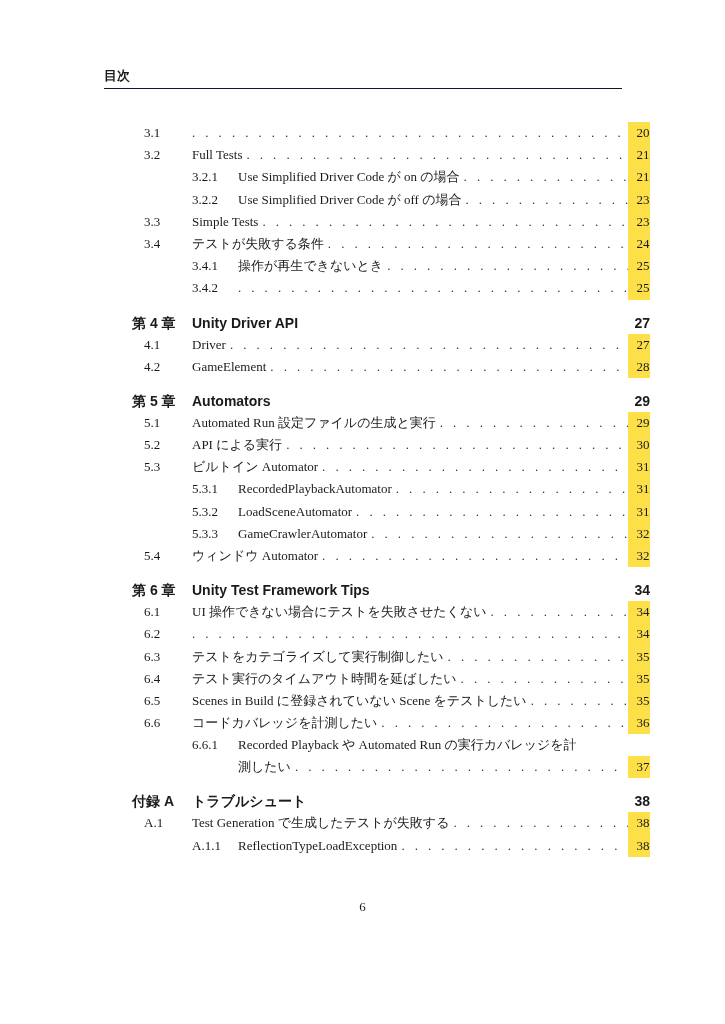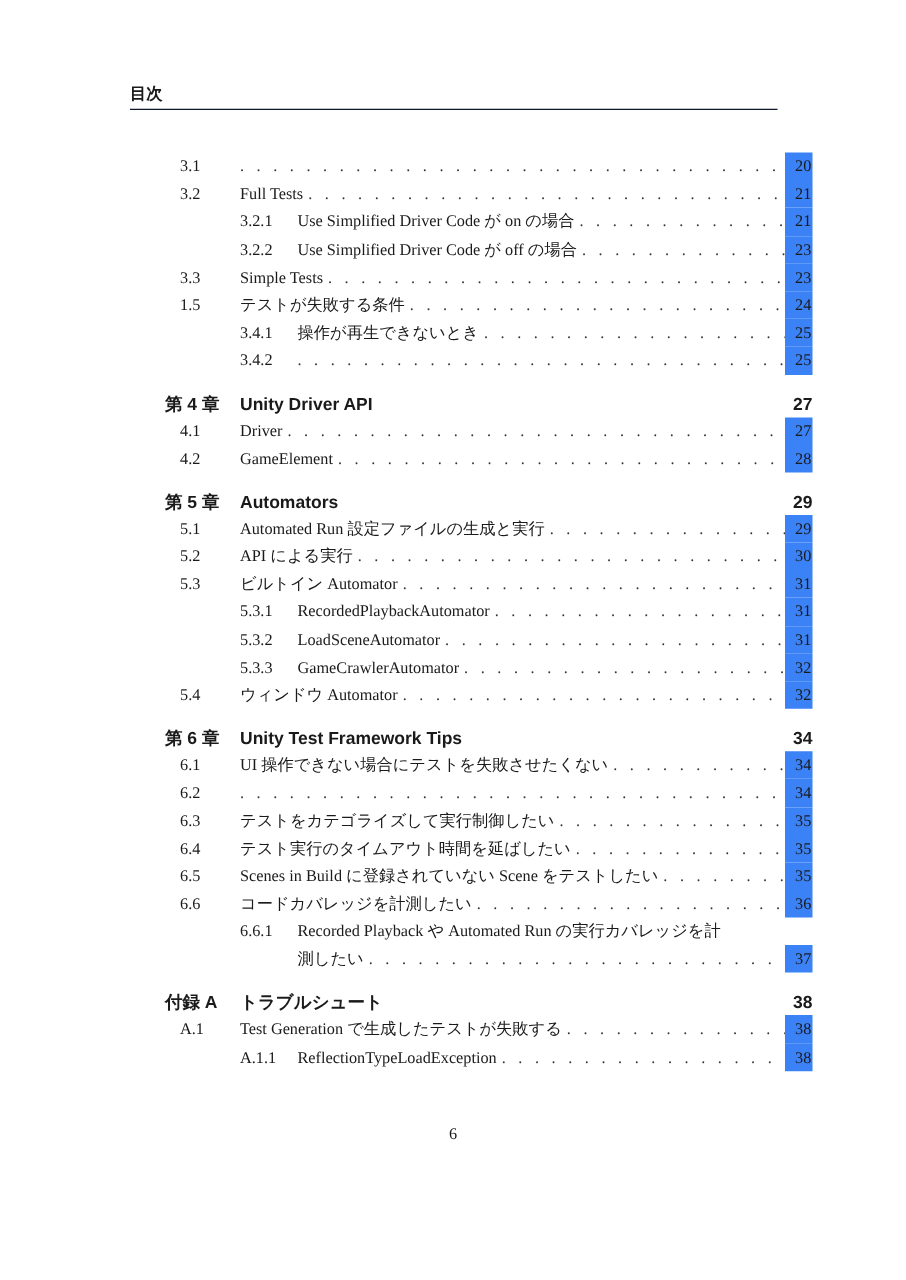--- a/index.html
+++ b/index.html
@@ -9,21 +9,21 @@
          border-bottom: 1px solid #0f172a; padding-bottom: 3px; }
   .running-header span { font-family: "DejaVu Sans", sans-serif; font-weight: bold; font-size: 13px; }
   .toc { position: absolute; left: 104px; top: 122px; width: 518px; font-size: 13px; margin-left: 28px; }
   .row { position: relative; height: 22.2px; line-height: 22.2px; white-space: nowrap; }
   .row .num { position: absolute; left: 12px; }
   .row .title { position: absolute; left: 60px; right: 0; display: flex; }
   .row.sub .num { left: 60px; }
   .row.sub .title { left: 106px; }
   .row .t { background: #fff; padding-right: 4px; flex: 0 0 auto; }
   .row .dots { flex: 1 1 auto; overflow: hidden; letter-spacing: 3.4px; color: #333; }
-  .row .page { flex: 0 0 auto; background: #3b82f6; padding-left: 8px; min-width: 14px; text-align: left; }
+  .row .page { flex: 0 0 auto; background: #fde047; padding-left: 8px; min-width: 14px; text-align: center; }
   .chapter { height: 22px; line-height: 22px; margin-top: 12px; position: relative;
          font-family: "Liberation Sans", "DejaVu Sans", sans-serif; font-weight: bold; font-size: 14px; text-align: center; }
   .chapter .num { position: absolute; left: 0; }
   .chapter .title { position: absolute; left: 60px; }
   .chapter .page { position: absolute; right: 0; }
   .row.wrap { height: 44px; }
   .row.wrap .title { display: block; }
   .row.wrap .line1 { height: 22px; line-height: 22px; }
   .row.wrap .line2 { display: flex; height: 22px; line-height: 22px; }
   .page-number { position: absolute; top: 899px; left: 0; width: 725px; text-align: center; font-size: 13px; }
@@ -70,21 +70,21 @@
   </div>
   <div class="row">
     <span class="num">3.3</span>
     <span class="title">
         <span class="t">Simple Tests</span>
         <span class="dots">. . . . . . . . . . . . . . . . . . . . . . . . . . . . . . . . . . . . . . . . . . . . . . . . . . . . . . . . . . . . . .</span>
         <span class="page">23</span>
       </span>
   </div>
   <div class="row">
-    <span class="num">1.5</span>
+    <span class="num">3.4</span>
     <span class="title">
         <span class="t">テストが失敗する条件</span>
         <span class="dots">. . . . . . . . . . . . . . . . . . . . . . . . . . . . . . . . . . . . . . . . . . . . . . . . . . . . . . . . . . . . . .</span>
         <span class="page">24</span>
       </span>
   </div>
   <div class="row sub">
     <span class="num">3.4.1</span>
     <span class="title">
         <span class="t">操作が再生できないとき</span>

